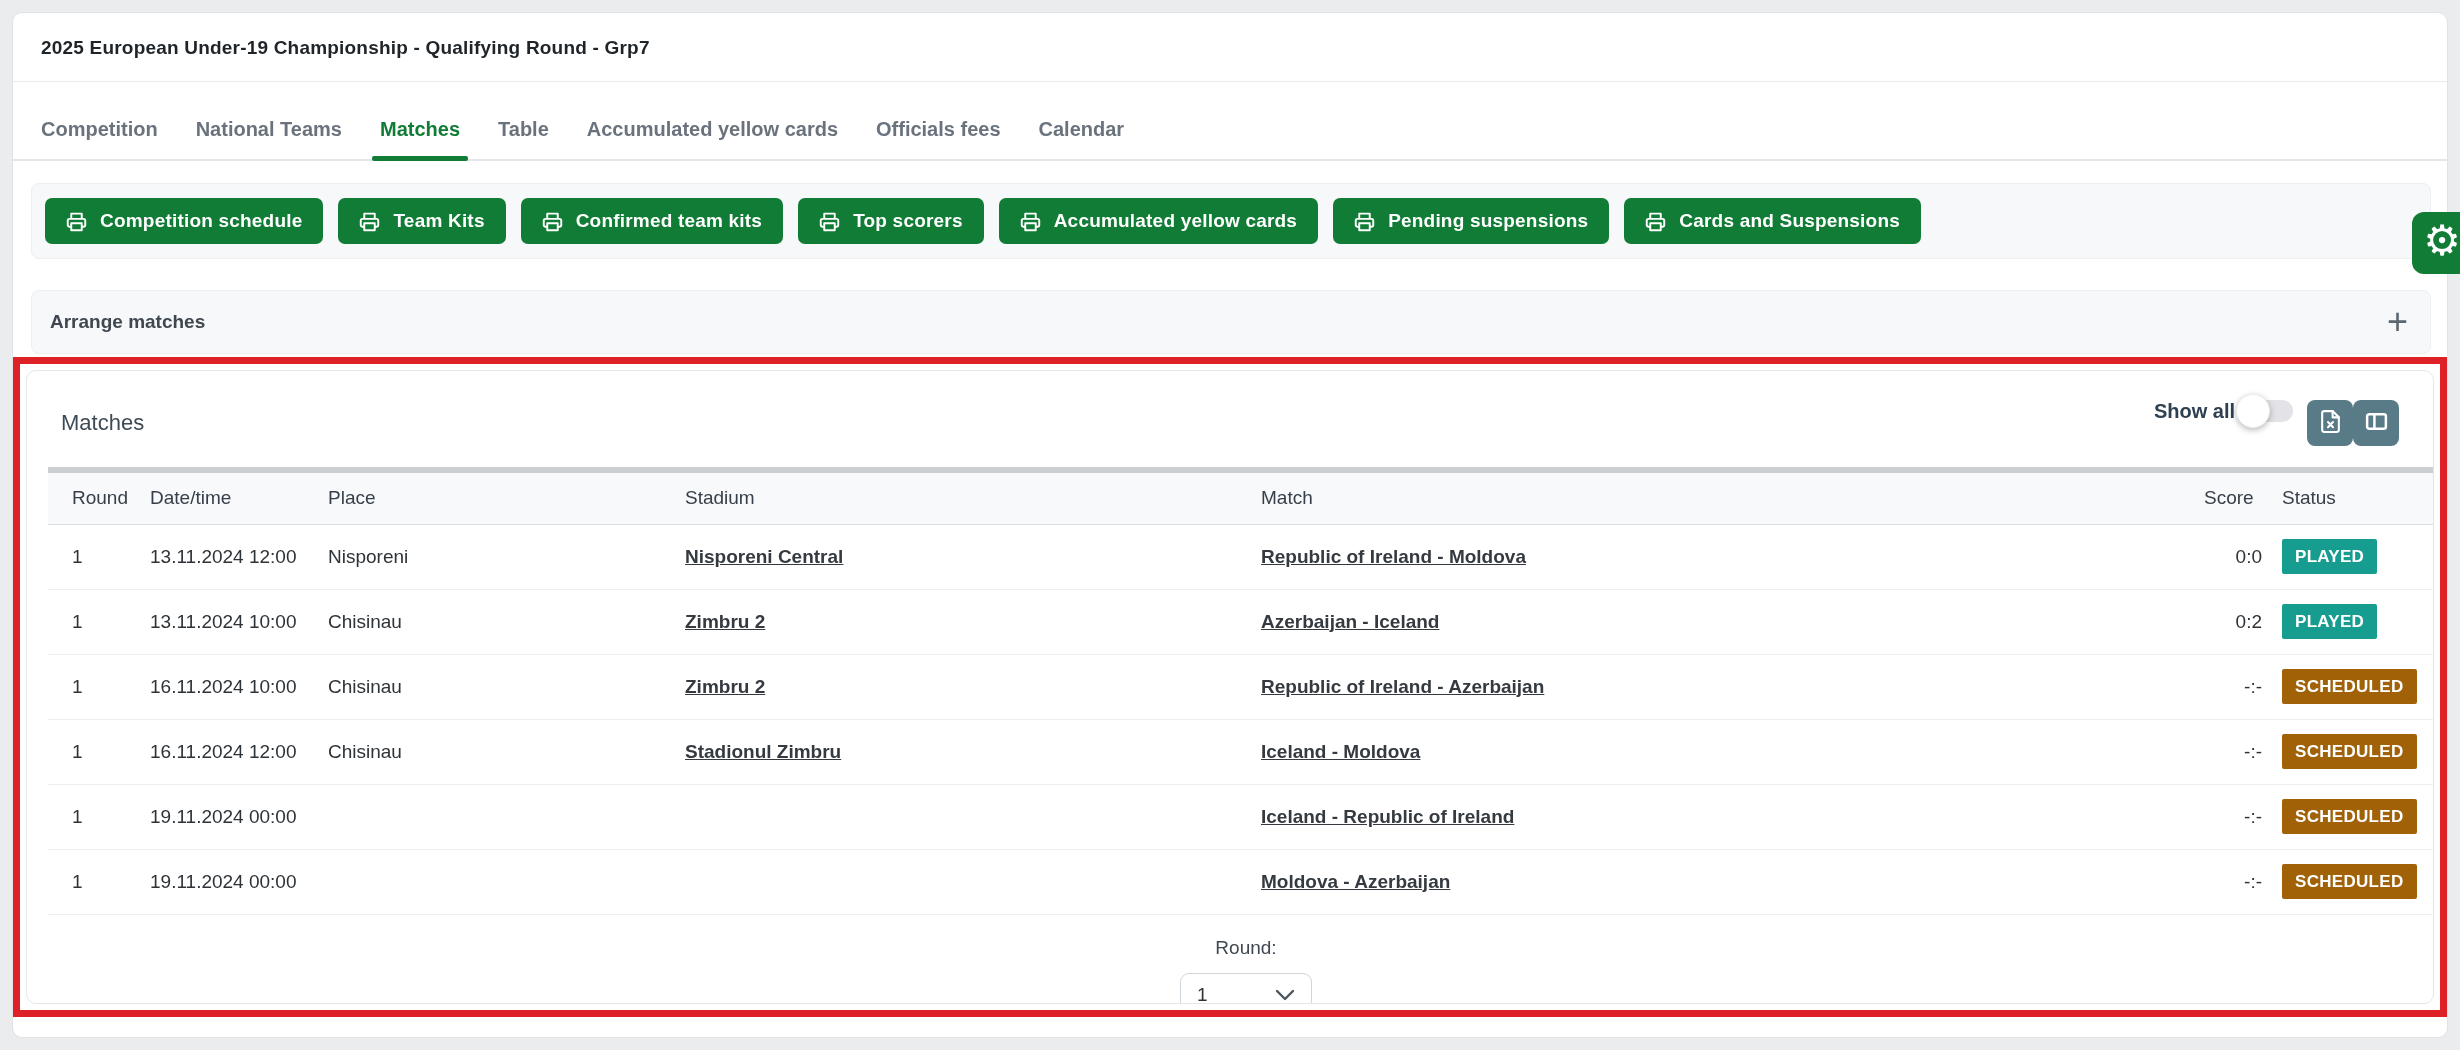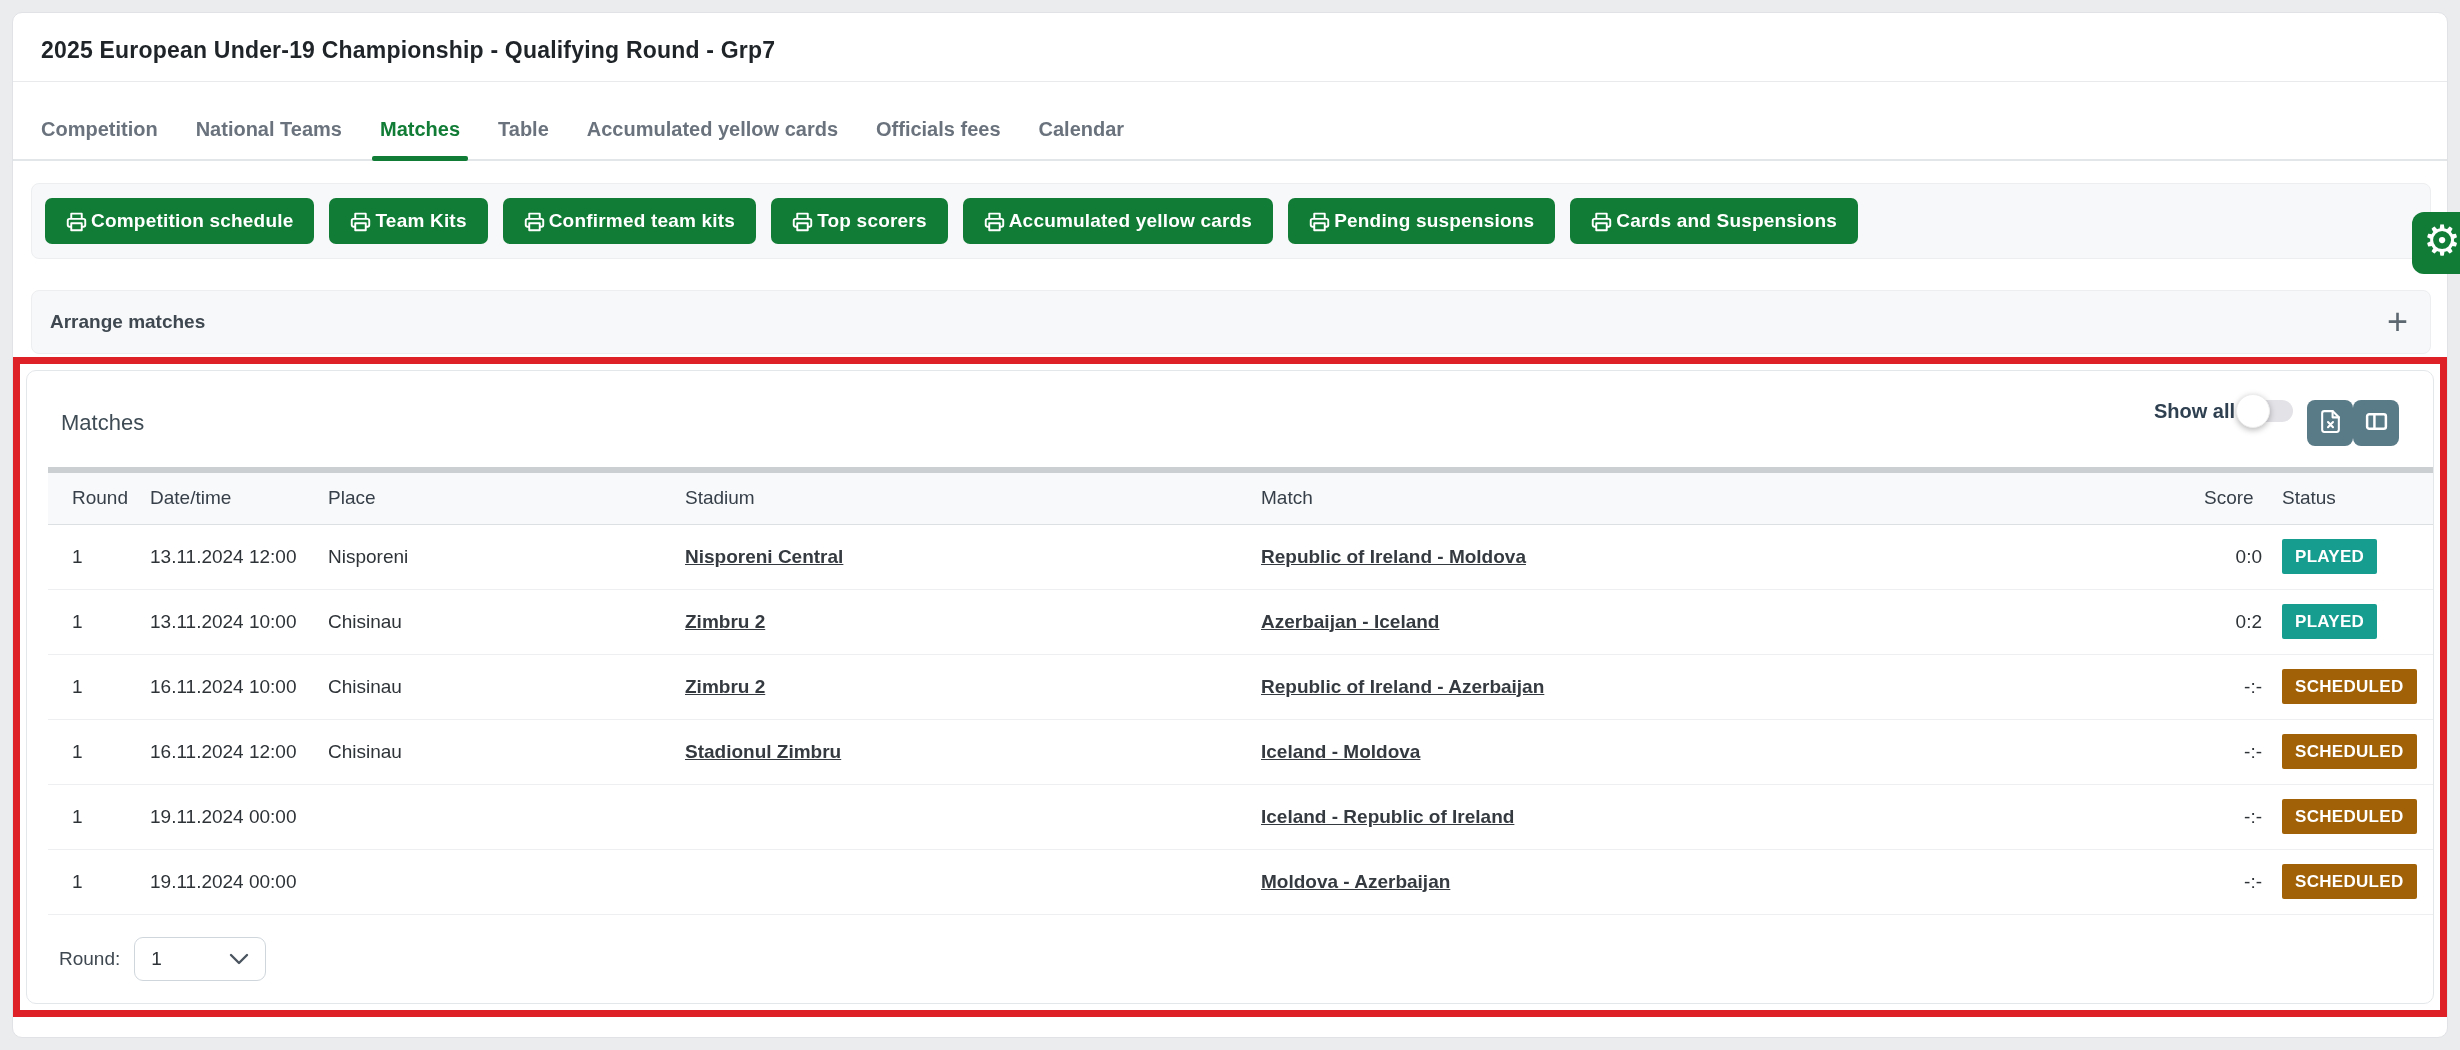--- a/index.html
+++ b/index.html
@@ -10,21 +10,21 @@
     color:#2e3338;
     position:relative;
   }
   .page-card {
     position:absolute; left:12px; top:12px; width:2436px; height:1026px;
     background:#fff; border:1px solid #e0e2e5; border-radius:10px;
   }
   
   .page-title {
     position:absolute; left:28px; top:24px;
-    font-size:23px; font-weight:700; color:#1f2429; letter-spacing:.2px;
+    font-size:19px; font-weight:700; color:#1f2429; letter-spacing:.2px;
   }
   .title-divider { position:absolute; left:0; right:0; top:68px; height:1px; background:#e8eaec; }
   .tabs {
     position:absolute; left:0; right:0; top:86px; height:62px;
     display:flex; align-items:center; gap:38px; padding:0 28px;
     border-bottom:2px solid #e3e6e9;
   }
   .tab {
     position:relative; font-size:20px; font-weight:700; color:#6a737d;
     cursor:pointer; padding:18px 0;
@@ -36,21 +36,21 @@
   }
   
   .actions-bar {
     position:absolute; left:18px; top:170px; width:2400px; height:76px;
     background:#f7f8f9; border:1px solid #eceef0; border-radius:8px;
     display:flex; align-items:center; gap:15px; padding:0 13px;
   }
   .print-btn {
     height:46px; background:#107c35; color:#fff; border:none; border-radius:7px;
     font-family:inherit; font-size:19px; font-weight:700; letter-spacing:.2px;
-    display:inline-flex; align-items:center; gap:4px; padding:0 21px; cursor:pointer;
+    display:inline-flex; align-items:center; gap:13px; padding:0 21px; cursor:pointer;
     white-space:nowrap;
   }
   .print-btn svg { display:block; }
   .arrange-bar {
     position:absolute; left:18px; top:277px; width:2400px; height:64px;
     background:#f7f8f9; border:1px solid #eceef0; border-radius:8px;
     display:flex; align-items:center; justify-content:space-between;
     padding:0 22px 0 18px; cursor:pointer;
   }
   .arrange-title { font-size:19px; font-weight:700; color:#3f4850; }
@@ -103,21 +103,21 @@
   .cell-link { color:#343a40; font-weight:700; text-decoration:underline; cursor:pointer; }
   .badge {
     display:inline-block; padding:9px 13px; border-radius:2px;
     color:#fff; font-size:17px; font-weight:700; letter-spacing:.3px; line-height:1;
   }
   .badge.played { background:#169d90; }
   .badge.scheduled { background:#a16207; }
   
   .table-footer {
     display:flex; align-items:center; gap:14px; padding:22px 0 0 32px;
-    font-size:19px; color:#3f4850;
+    font-size:19px; color:#3f4850;flex-direction:column;
   }
   .round-select {
     width:132px; height:44px; border:1px solid #cfd6dc; border-radius:9px;
     display:flex; align-items:center; justify-content:space-between;
     padding:0 16px; font-size:19px; color:#2e3338; cursor:pointer; background:#fff;
   }
   
   .gear-fab {
     position:absolute; left:2412px; top:212px; width:60px; height:62px;
     background:#107c35; border:none; border-radius:12px;

